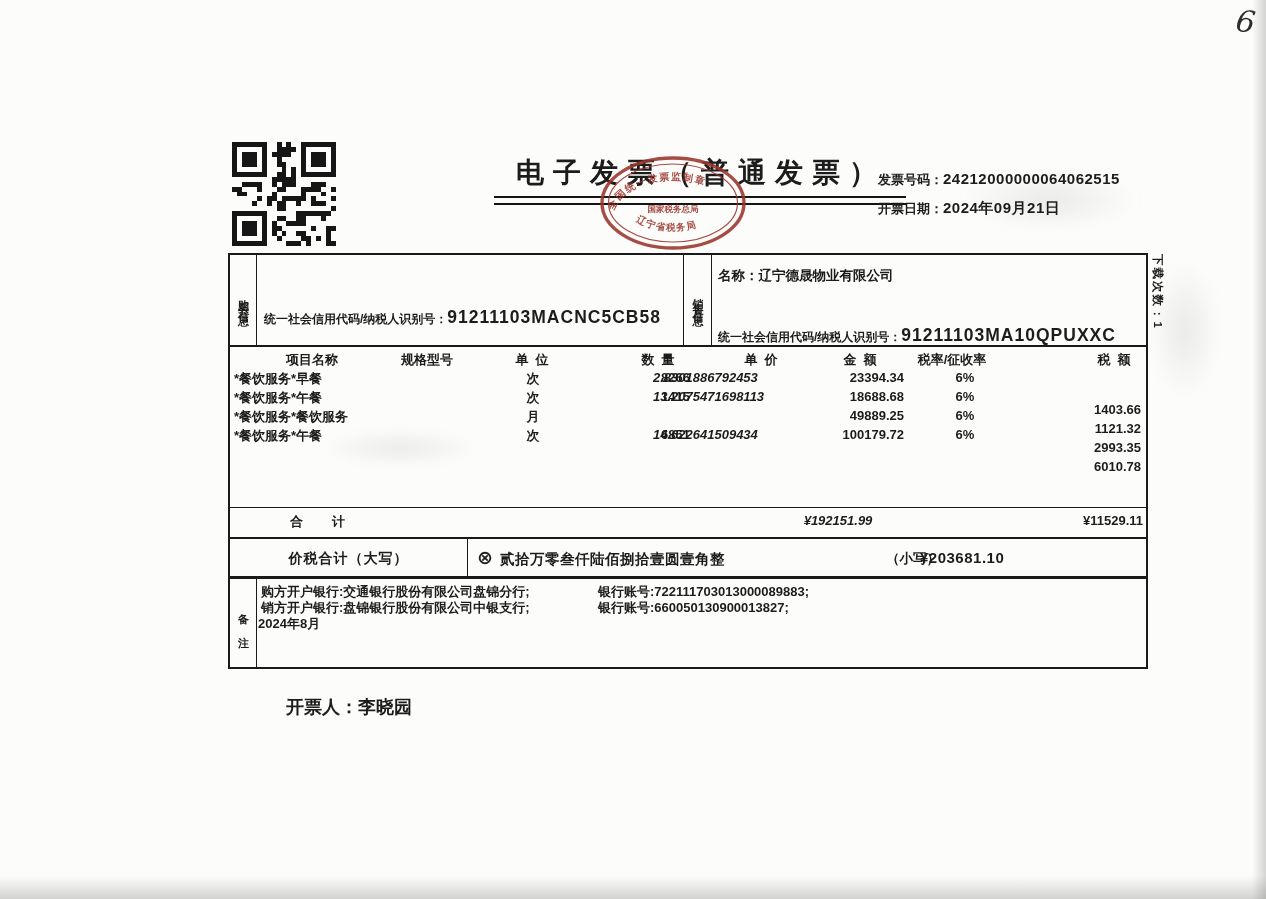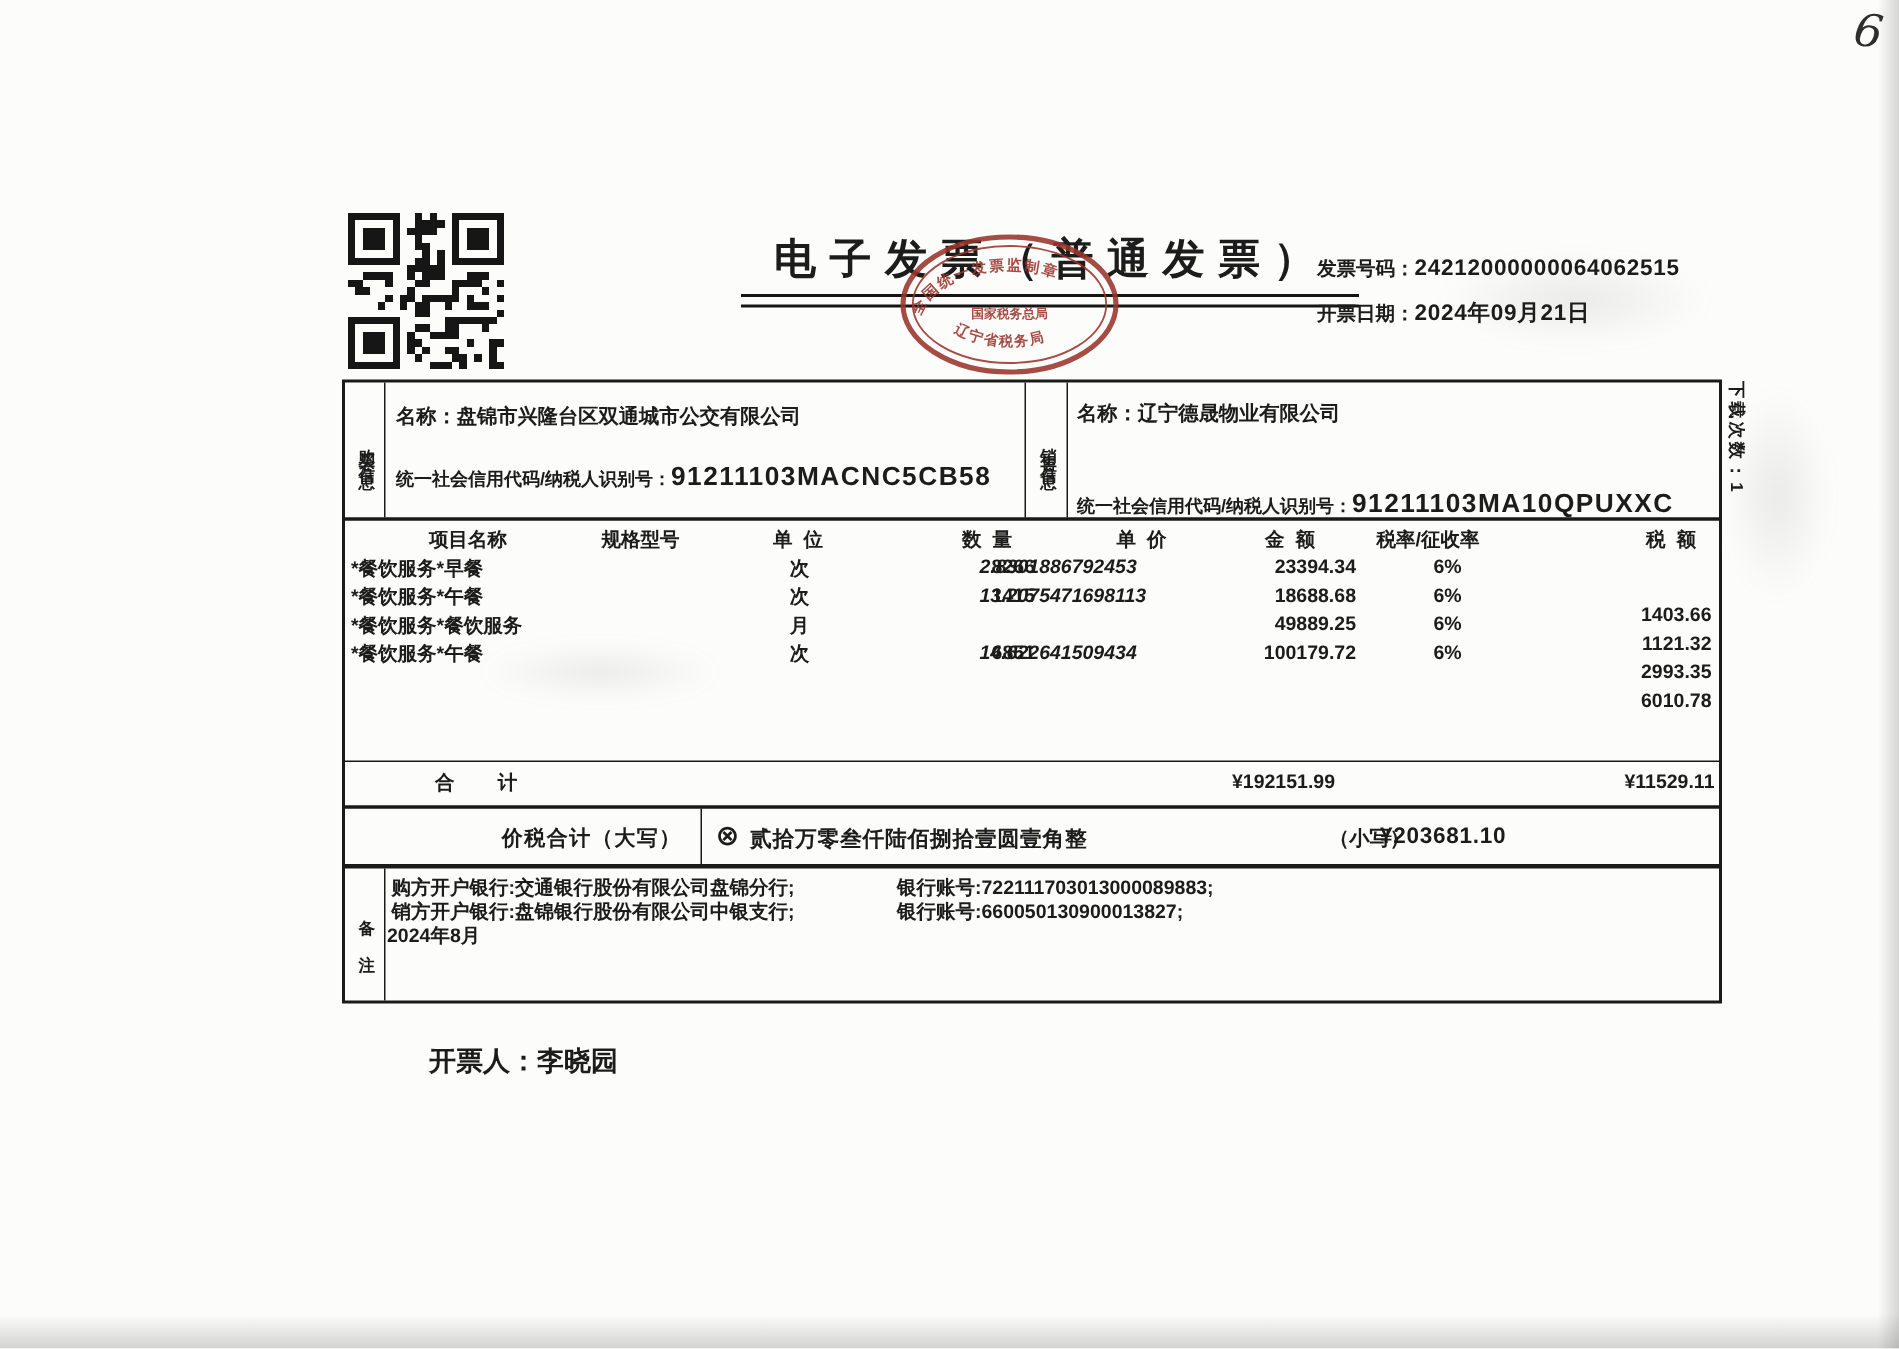--- a/index.html
+++ b/index.html
@@ -68,27 +68,27 @@
   .c-name{left:4px;}
   .c-unit{left:258px;width:90px;text-align:center;}
   .c-qty{left:360px;width:100px;text-align:right;}
   .c-price{left:423px;width:135px;text-align:left;font-style:italic;}
   .c-amt{left:554px;width:120px;text-align:right;}
   .c-rate{left:688px;width:94px;text-align:center;}
   .c-tax{left:811px;width:100px;text-align:right;margin-top:32px;}
   .total-line{position:absolute;left:0;right:0;top:160px;border-top:1.5px solid #1a1a1a;}
   .total-row{position:absolute;left:0;width:100%;top:166px;height:20px;}
   .t-label{left:60px;font-size:14px;font-weight:700;}
-  .t-amt{left:524px;width:136px;text-align:right;font-size:14px;}
+  .t-amt{left:540px;width:136px;text-align:center;font-size:14px;font-style:italic;}
   .t-tax{left:795px;width:118px;text-align:right;font-size:14px;}
   
   .grand{left:228px;top:537px;width:920px;height:41px;}
   .grand .cell{position:absolute;white-space:nowrap;}
   .g-divider{position:absolute;left:237px;top:0;bottom:0;border-left:1.5px solid #1a1a1a;}
-  .g-label{left:0;top:11px;width:237px;text-align:center;font-size:14px;font-weight:700;letter-spacing:1px;padding-left:46px;}
+  .g-label{left:0;top:11px;width:237px;text-align:center;font-size:14px;font-weight:700;letter-spacing:1px;}
   .g-symbol{left:247px;top:7px;font-size:19px;font-weight:700;}
   .g-words{left:270px;top:11px;font-size:14.5px;font-weight:700;letter-spacing:0.5px;}
   .g-small-label{left:636px;top:11px;font-size:13.5px;font-weight:700;margin-left:20px;}
   .g-small-value{left:690px;top:10px;font-size:15px;font-weight:700;letter-spacing:0.5px;}
   
   .remarks{left:228px;top:577px;width:920px;height:92px;}
   .remarks .vlabel{letter-spacing:24px;padding-top:10px;}
   .rm-line{position:absolute;white-space:nowrap;font-size:13px;font-weight:700;}
   .rm-l1a{left:31px;top:4px;} .rm-l1b{left:368px;top:4px;}
   .rm-l2a{left:31px;top:20px;} .rm-l2b{left:368px;top:20px;}
@@ -247,23 +247,20 @@
     <span class="meta-label">发票号码：</span><span class="meta-value">24212000000064062515</span>
   </div>
   <div class="abs meta-row meta-2">
     <span class="meta-label">开票日期：</span><span class="meta-value">2024年09月21日</span>
   </div>
 
   <div class="abs download-note">下载次数：1</div>
 
   <div class="abs box parties party-left">
     <div class="vlabel">购买方信息</div>
-    <div class="party-line party-name-b">
-      <span>名称：</span><span>盘锦市兴隆台区双通城市公交有限公司</span>
-    </div>
     <div class="party-line party-tax-b">
       <span class="tax-label">统一社会信用代码/纳税人识别号：</span><span class="tax-value">91211103MACNC5CB58</span>
     </div>
     <div class="divider-cell">销售方信息</div>
     <div class="party-line party-name-s">
       <span>名称：</span><span>辽宁德晟物业有限公司</span>
     </div>
     <div class="party-line party-tax-s">
       <span class="tax-label">统一社会信用代码/纳税人识别号：</span><span class="tax-value">91211103MA10QPUXXC</span>
     </div>

